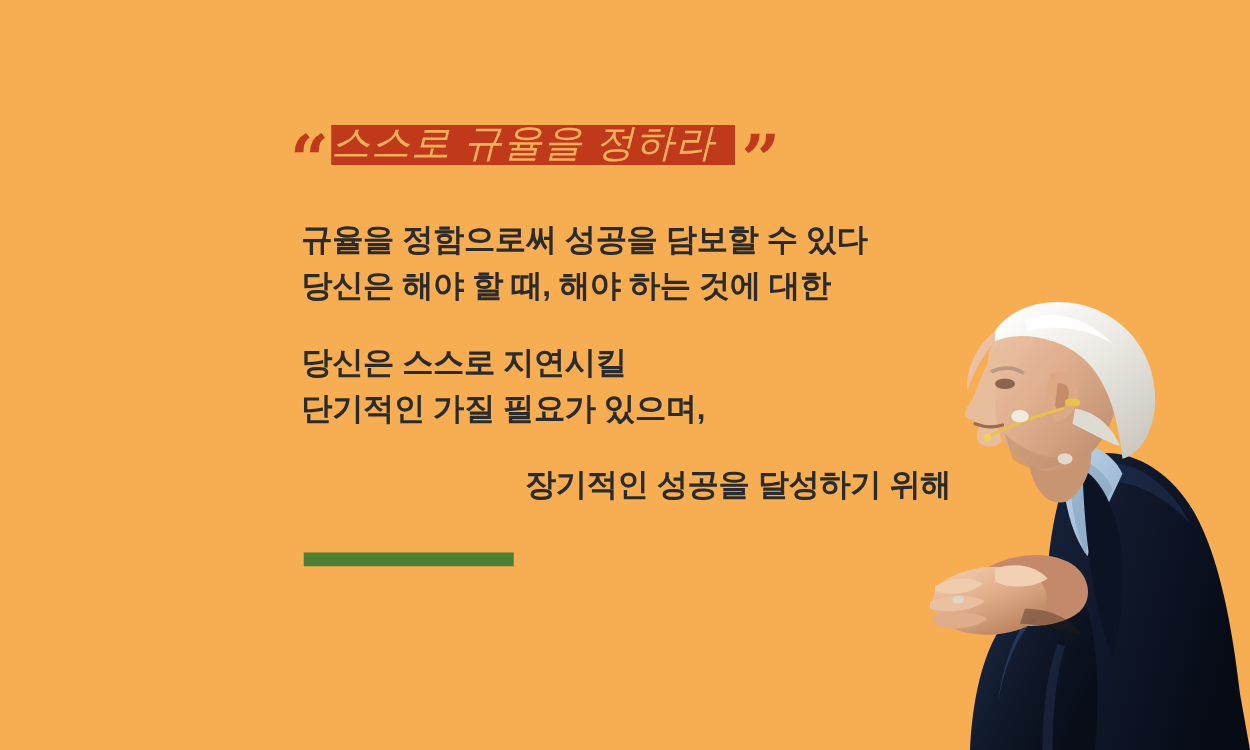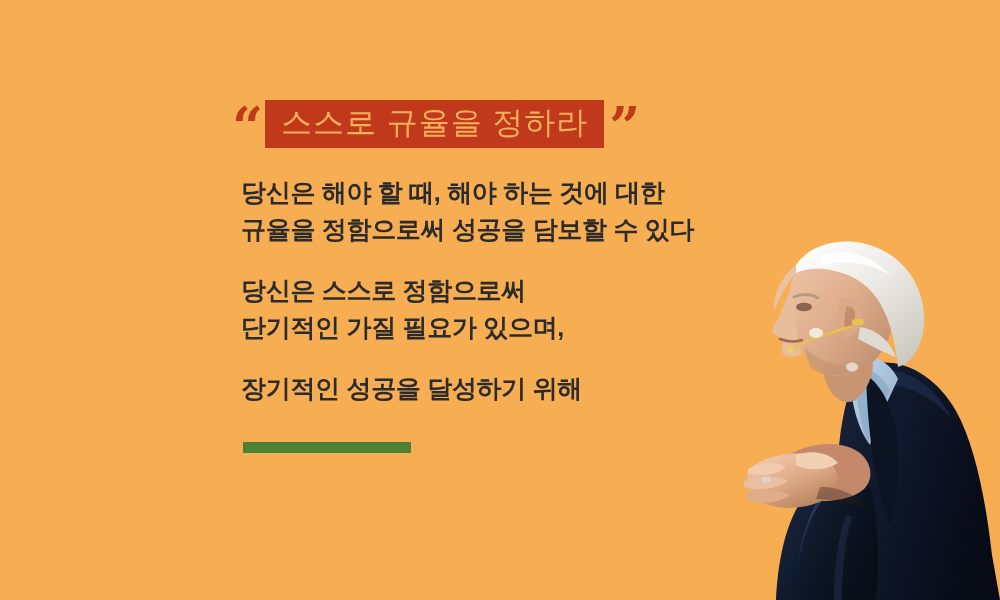--- a/index.html
+++ b/index.html
@@ -44,47 +44,48 @@
     margin-top: 2px;
     margin-right: 4px;
   }
   #quote-close {
     margin-top: 2px;
     margin-left: 5px;
   }
 
   #title-box {
     background: #c0391a;
-    padding: 6px 16px 10px 16px;
+    padding: 6px 16px 10px 0;
     min-width: 280px;
     box-sizing: border-box;
     display: flex;
     align-items: center;
-    height: 48px;
+    height: 32px;
+    font-style: italic;
   }
   #title-text {
     color: #f6b05c;
     font-size: 31px;
     font-weight: 300;
     letter-spacing: 1px;
     white-space: nowrap;
     line-height: 1;
   }
 
   
   #body-copy {
     position: absolute;
     left: 241px;
     top: 174px;
     width: 520px;
   }
   .para {
     margin: 0 0 24px 0;
   }
-  .para:last-child { margin-bottom: 0; }
+  .para:last-child { margin-bottom: 0; text-align: right; }
   .para .line {
     color: #2b2b2b;
     font-size: 25px;
     font-weight: 700;
     line-height: 37px;
     white-space: nowrap;
     letter-spacing: -0.3px;
   }
 
   
@@ -119,26 +120,26 @@
     <div id="title-box">
       <span id="title-text">스스로 규율을 정하라</span>
     </div>
 
     <span id="quote-close" class="quote-mark">”</span>
   </div>
 
   <div id="body-copy">
 
     <div class="para">
+      <div class="line">규율을 정함으로써 성공을 담보할 수 있다</div>
       <div class="line">당신은 해야 할 때, 해야 하는 것에 대한</div>
-      <div class="line">규율을 정함으로써 성공을 담보할 수 있다</div>
     </div>
 
     <div class="para">
-      <div class="line">당신은 스스로 정함으로써</div>
+      <div class="line">당신은 스스로 지연시킬</div>
       <div class="line">단기적인 가질 필요가 있으며,</div>
     </div>
 
     <div class="para">
       <div class="line">장기적인 성공을 달성하기 위해</div>
     </div>
 
   </div>
 
   <div id="green-rule"></div>

